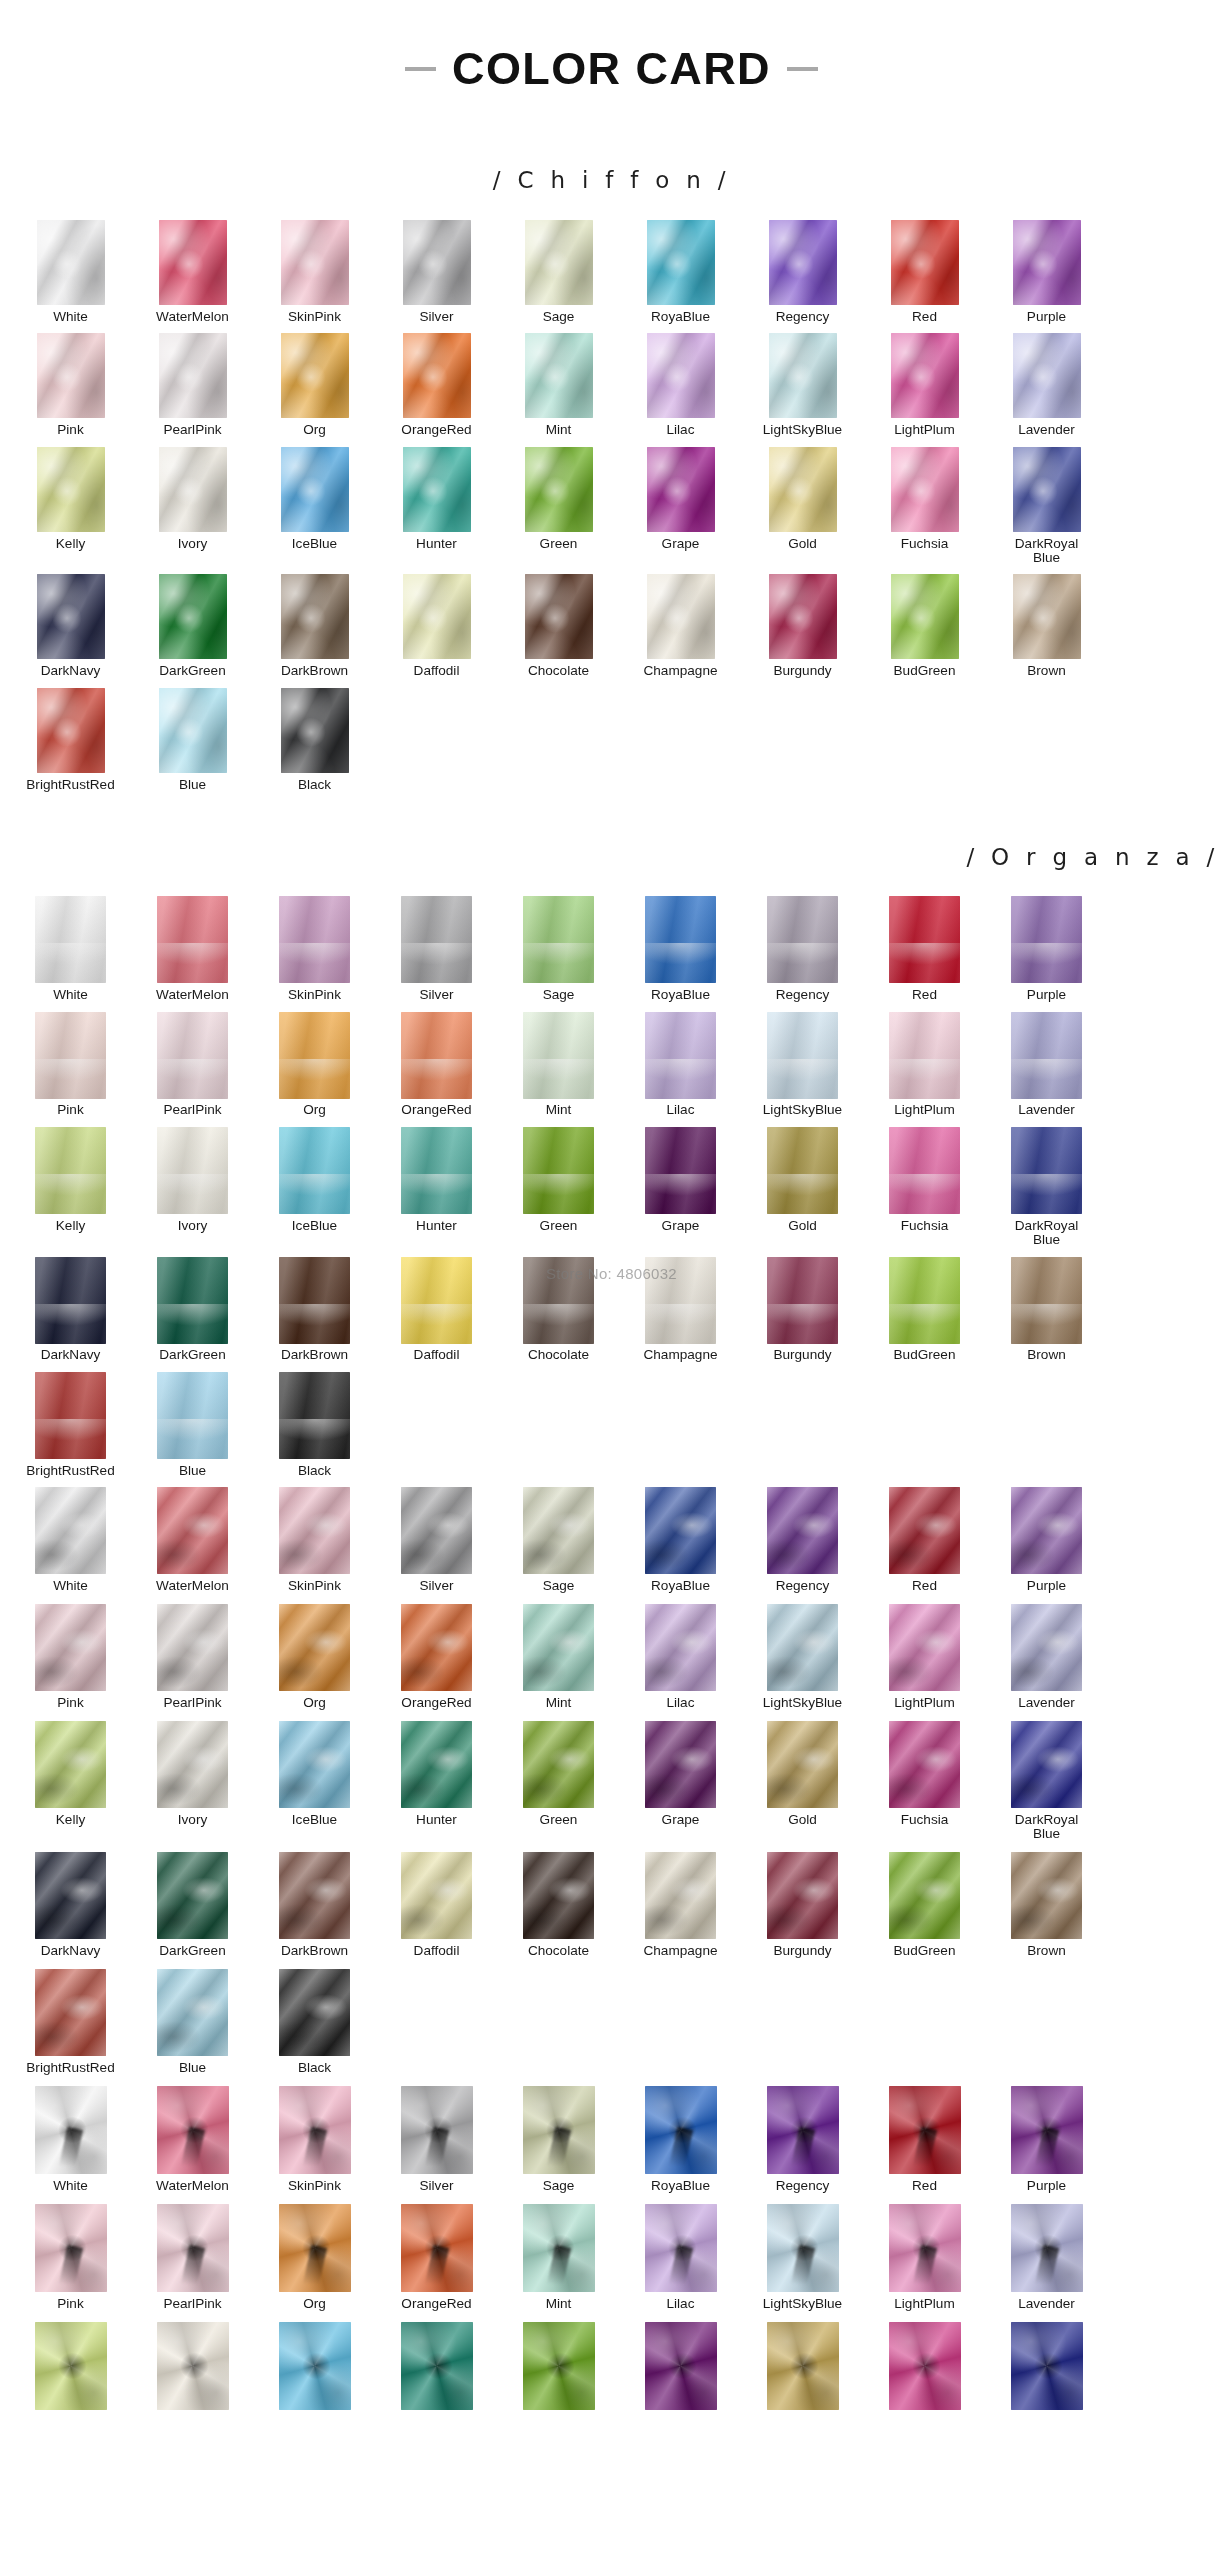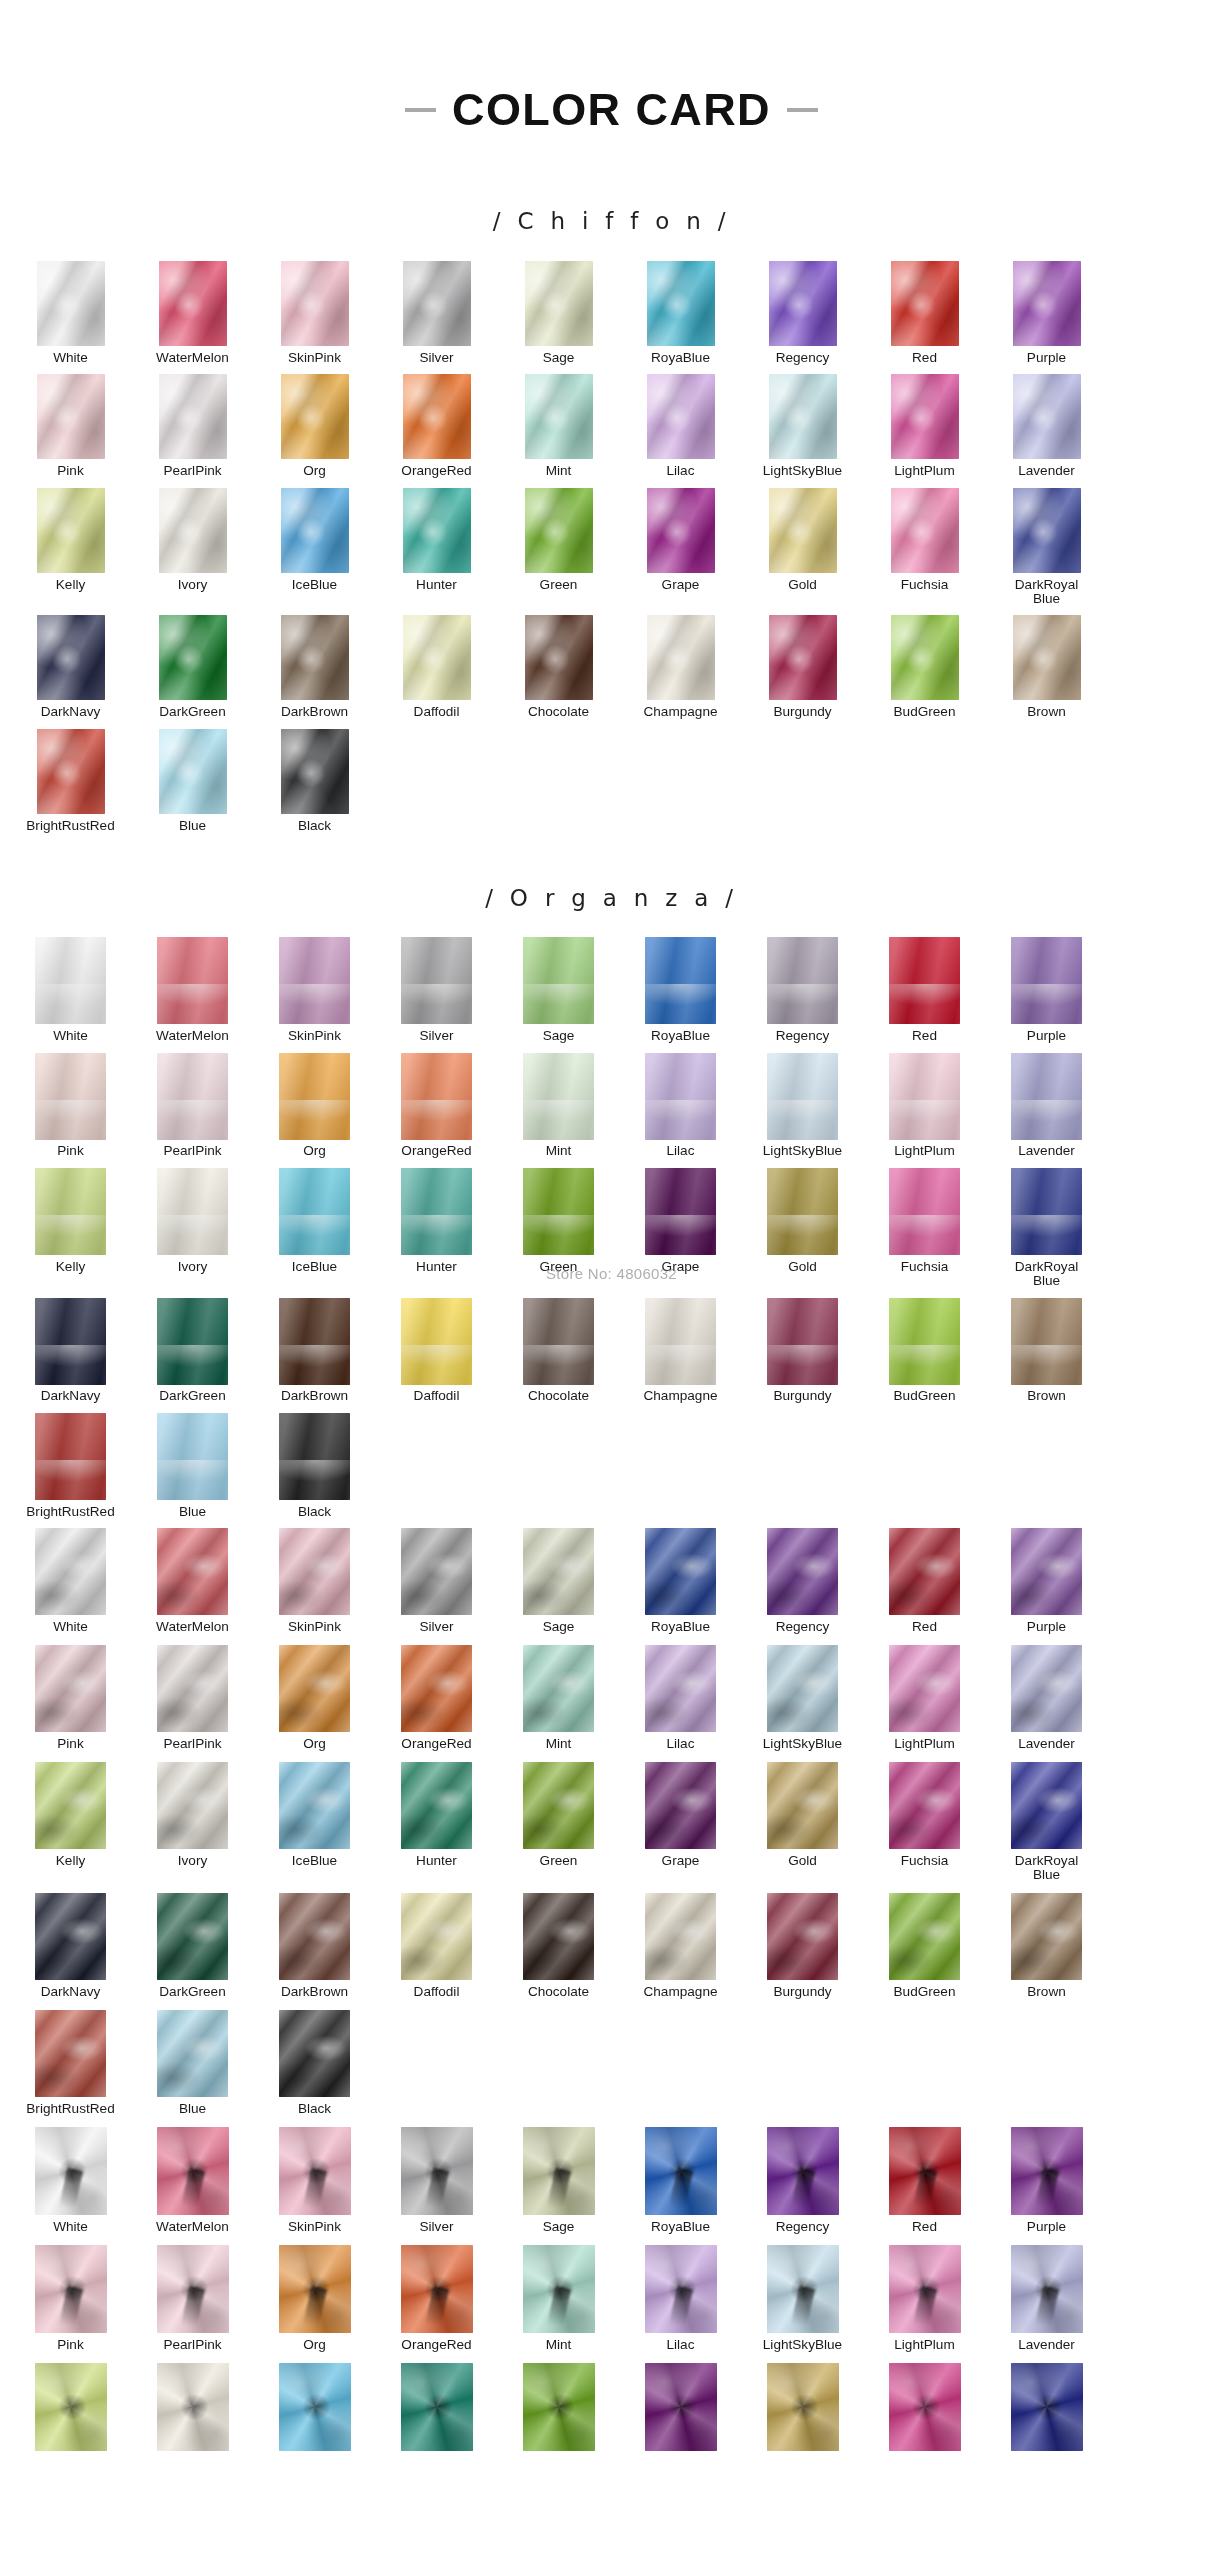--- a/index.html
+++ b/index.html
@@ -12,21 +12,21 @@
     -webkit-font-smoothing: none;
   }
   .page { width: 1223px; position: relative; padding-bottom: 41px; }
 
   
   .title-wrap {
     display: flex;
     align-items: center;
     justify-content: center;
     gap: 16px;
-    padding-top: 84px;
+    padding-top: 43px;
     padding-bottom: 11px;
   }
   .title-dash {
     width: 31px;
     height: 4.8px;
     background: #a9a9a9;
     display: block;
   }
   .page-title {
     font-family: "Liberation Sans", sans-serif;
@@ -41,21 +41,21 @@
   .section { width: 1223px; }
   .section-header {
     text-align: center;
     font-family: "DejaVu Sans", sans-serif;
     font-size: 23px;
     letter-spacing: 4.8px;
     color: #1f1f1f;
     font-weight: 400;
   }
   .sec-chiffon  .section-header { padding: 61px 0 27px; }
-  .sec-organza  .section-header { padding: 43px 16px 26px; }
+  .sec-organza  .section-header { padding: 43px 4px 26px; text-align: right; }
   .sec-satin    .section-header { padding: 41px 0 27px; }
   .sec-elastic  .section-header { padding: 42px 0 26px; }
 
   
   .grid {
     display: flex;
     flex-wrap: wrap;
     justify-content: flex-start;
     padding: 0 9.5px;
   }

